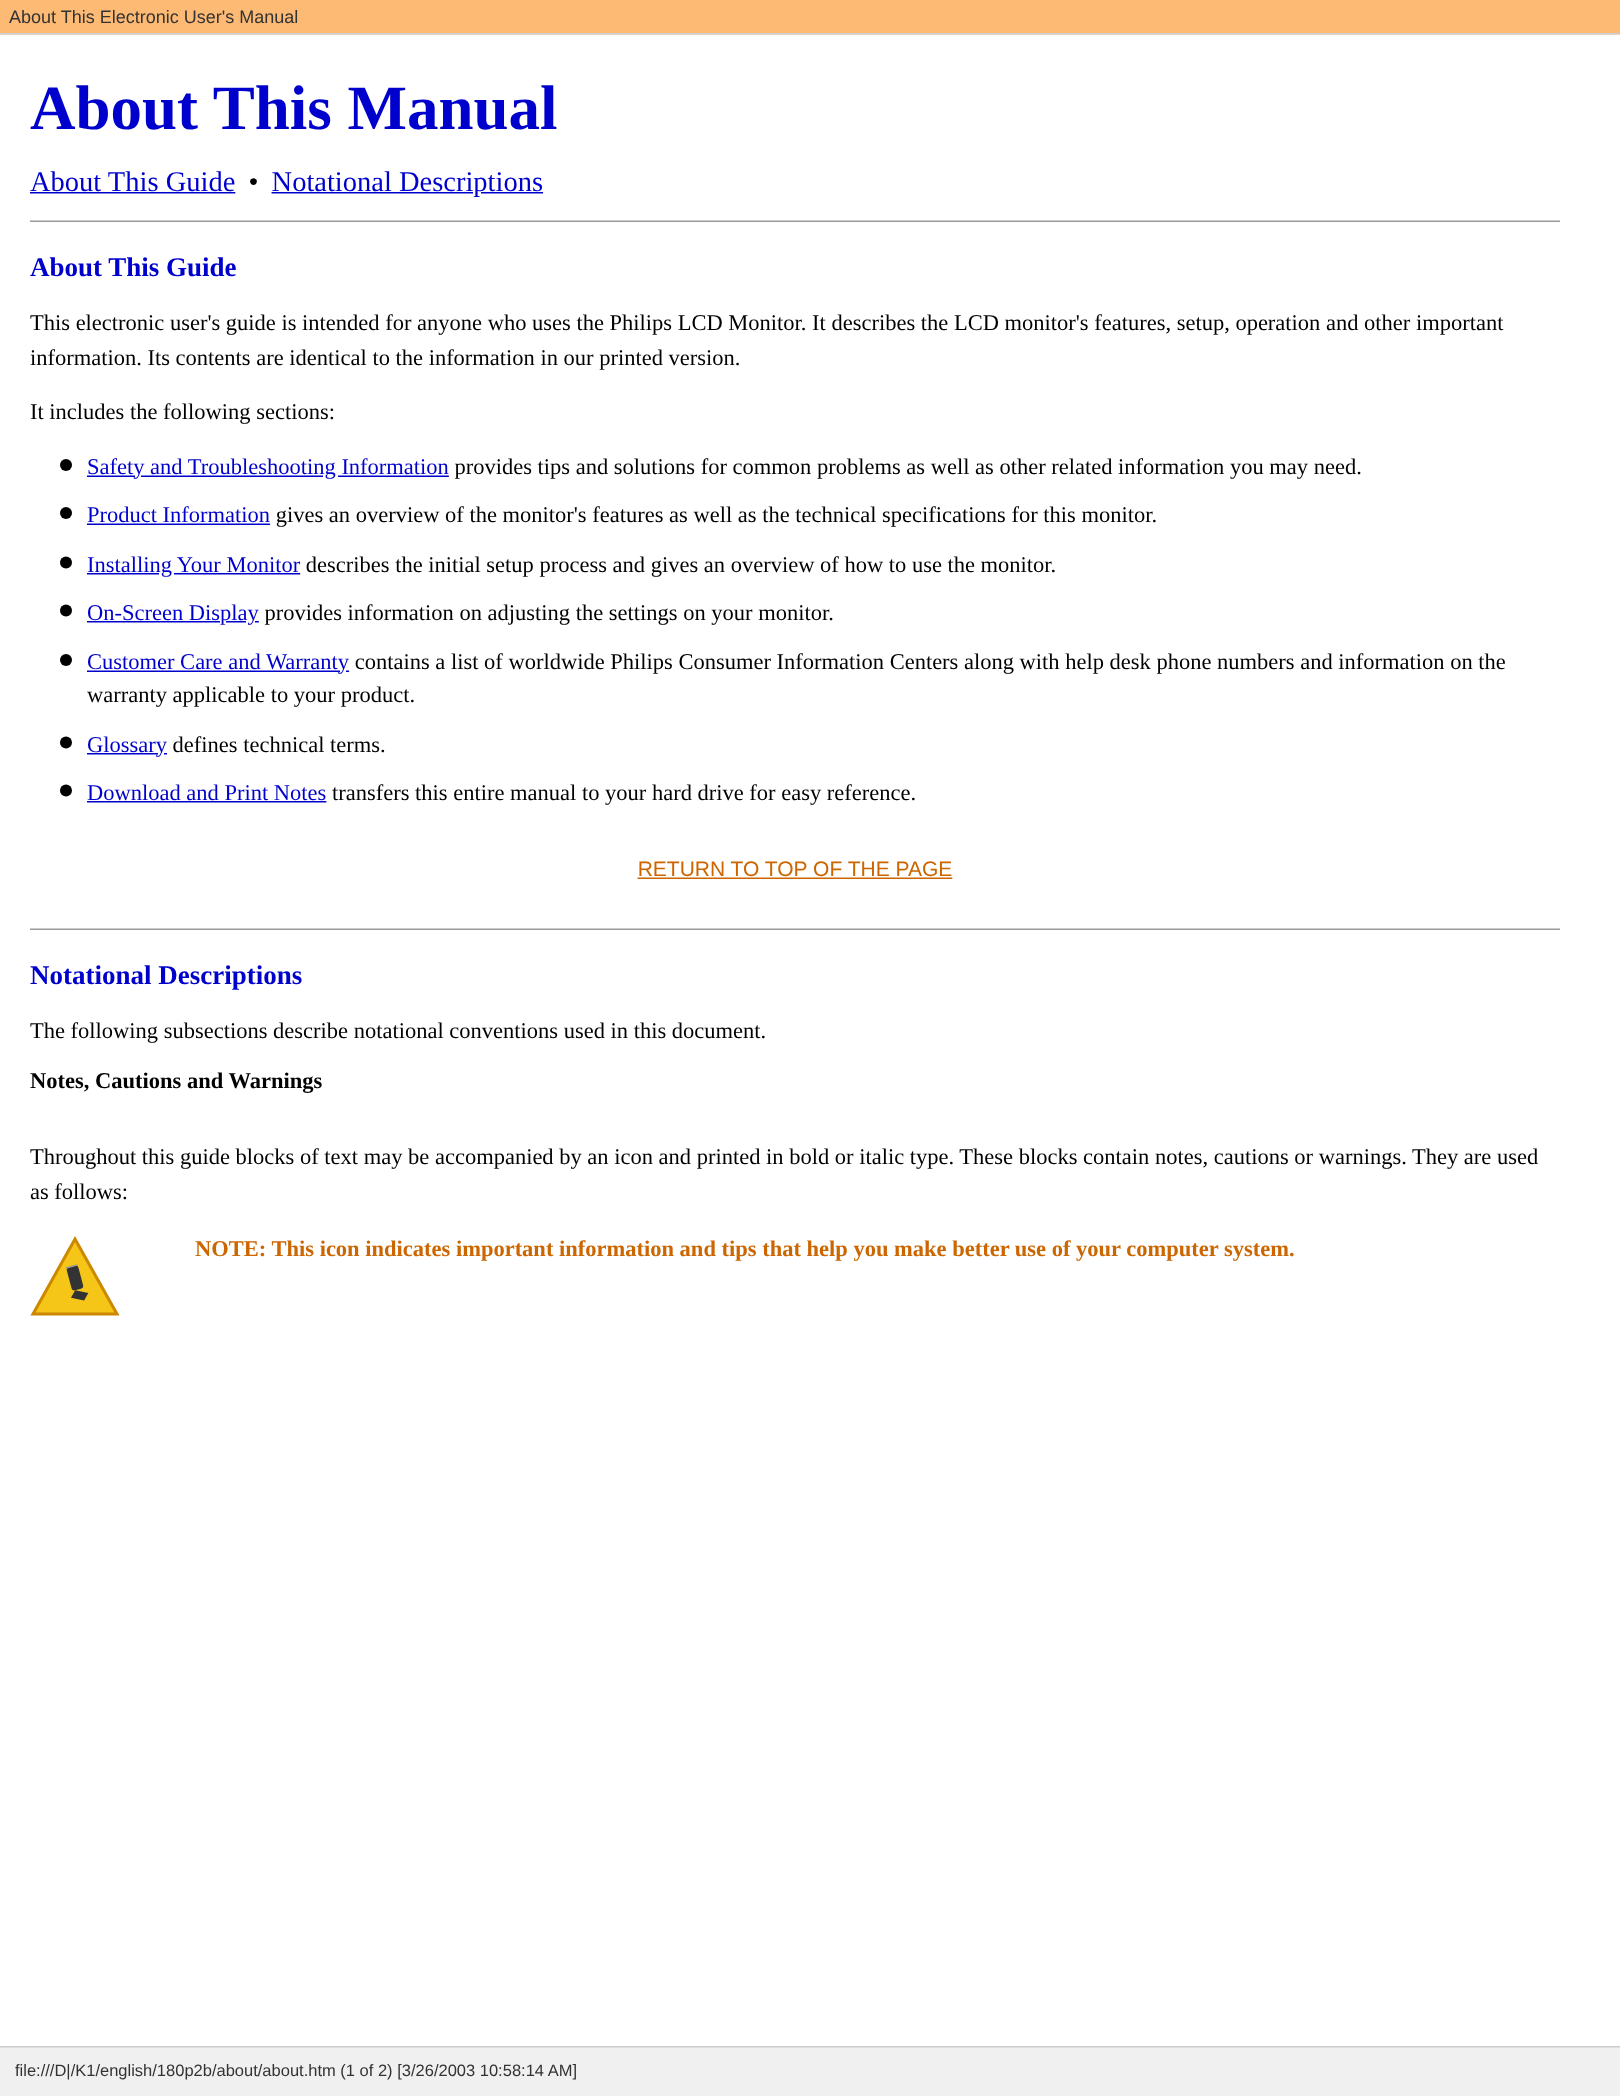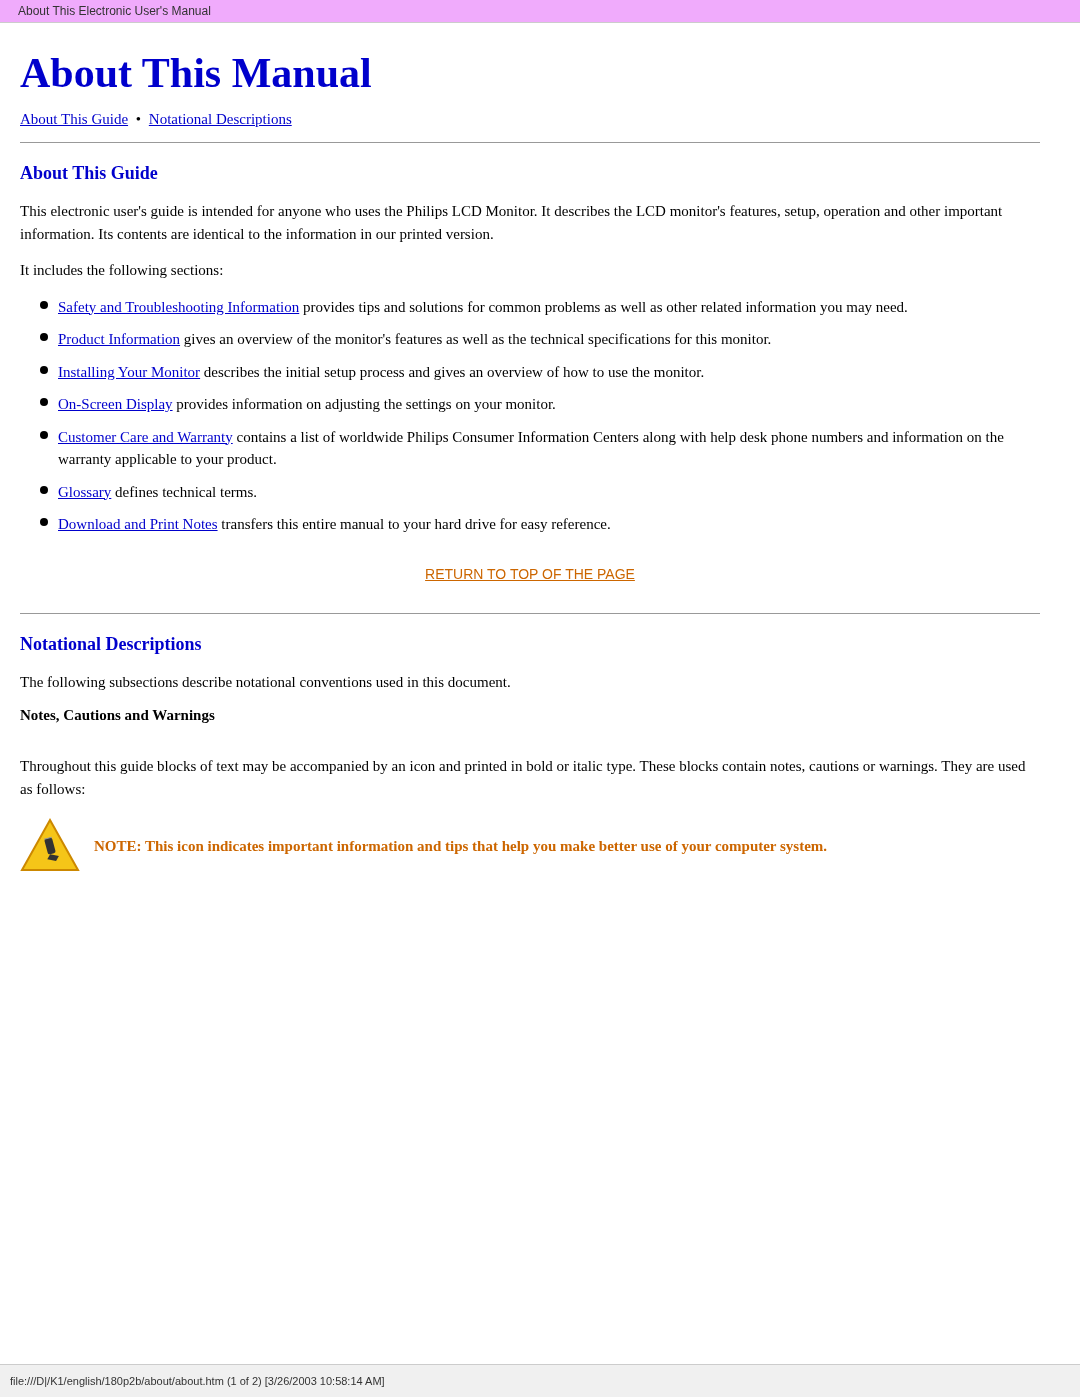--- a/index.html
+++ b/index.html
@@ -12,43 +12,43 @@
       font-family: Times New Roman, serif;
       font-size: 15px;
       color: #000000;
       background: #ffffff;
       width: 1080px;
       min-height: 1397px;
       padding: 0;
     }
 
     .browser-bar {
-      background: #f0abfc;
+      background: #fdba74;
       border-bottom: 1px solid #ccc;
-      padding: 4px 18px;
+      padding: 4px 6px;
       font-size: 12px;
       font-family: Arial, sans-serif;
       color: #333;
     }
 
     .content-wrapper {
       padding: 16px 40px 40px 20px;
     }
 
     .page-title {
       font-size: 42px;
       font-weight: bold;
       color: #0000cc;
       margin-bottom: 14px;
       margin-top: 10px;
     }
 
     .nav-links {
       margin-bottom: 14px;
-      font-size: 15px;
+      font-size: 19px;
     }
 
     .nav-links a {
       color: #0000cc;
       text-decoration: underline;
     }
 
     .nav-separator {
       color: #000;
       margin: 0 4px;
@@ -116,22 +116,23 @@
 
     .notes-heading {
       font-size: 15px;
       font-weight: bold;
       color: #000;
       margin-bottom: 31px;
     }
 
     .note-block {
       display: flex;
-      align-items: center;
+      align-items: flex-start;
       margin-top: 16px;
+      gap: 36px;
     }
 
     .note-icon {
       width: 60px;
       height: 60px;
       flex-shrink: 0;
       margin-right: 14px;
     }
 
     .note-text {

